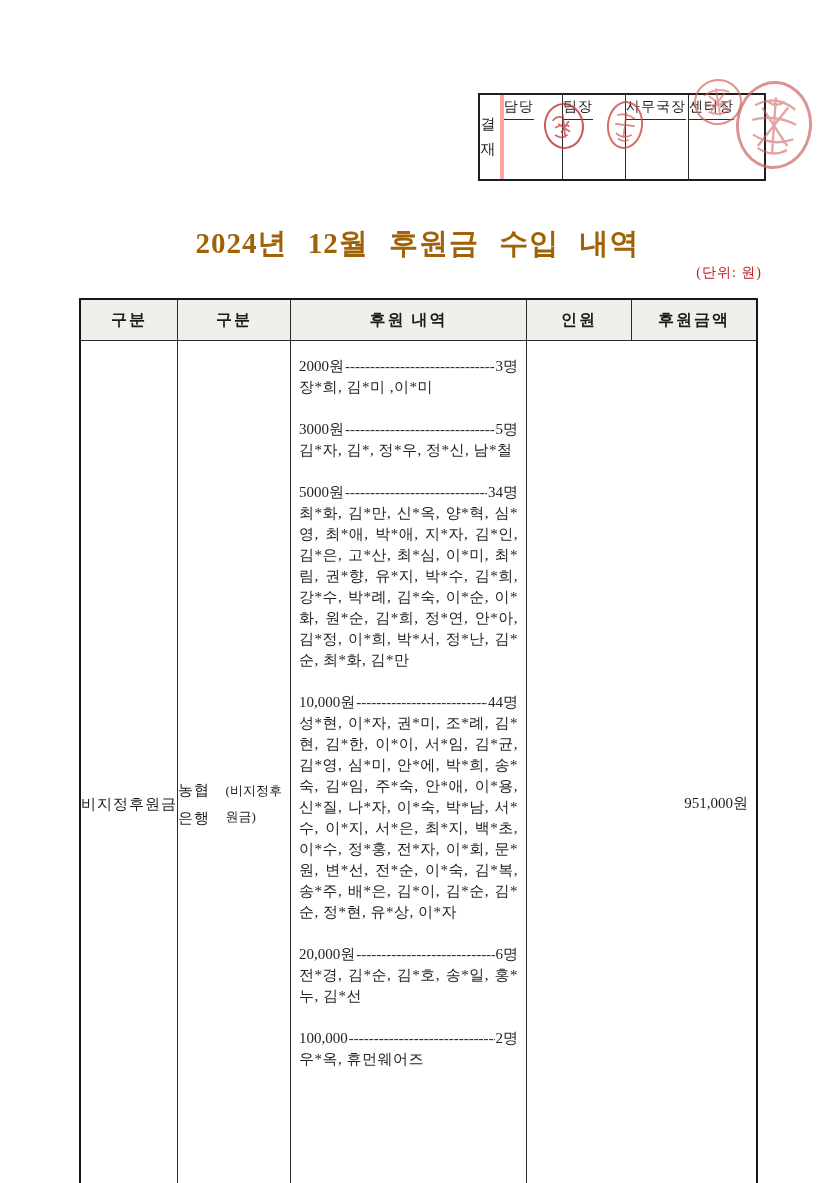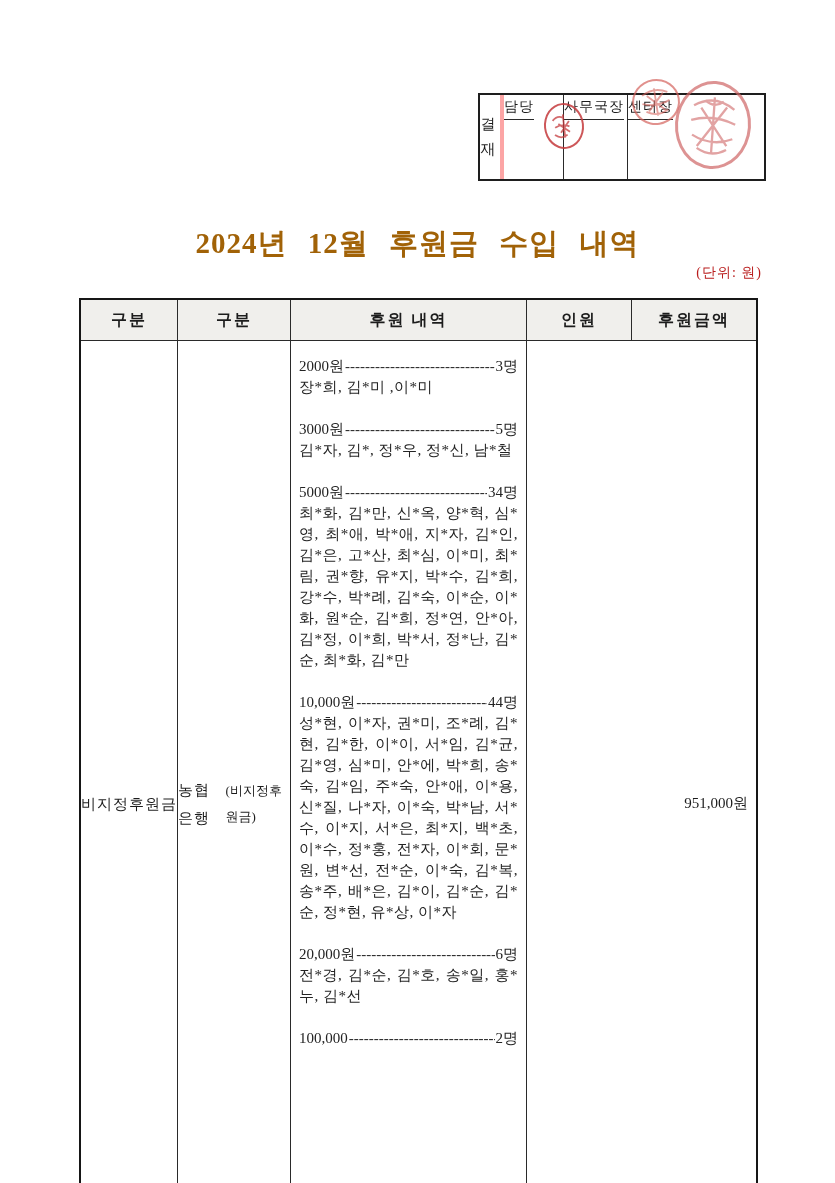--- a/index.html
+++ b/index.html
@@ -83,20 +83,30 @@
       <div class="approval-head">담당</div>
       <div class="approval-stamp-area">
         <div class="stamp" style="left:10px;top:8px;width:40px;height:46px;border:2.5px solid rgba(196,58,60,.85);transform:rotate(-6deg);color:#c43a3c;">
           <svg viewBox="0 0 40 46" aria-hidden="true">
             <path d="M8 16 q6 -6 12 -2 M10 24 q8 -4 16 0 M9 32 q7 6 14 1 M20 10 v26 M14 20 l12 10 M26 18 l-10 12" fill="none" stroke="rgba(196,58,60,.75)" stroke-width="2"></path>
           </svg>
         </div>
       </div>
     </div>
     <div class="approval-col" style="width:64px;">
+      <div class="approval-head">팀장</div>
+      <div class="approval-stamp-area">
+        <div class="stamp" style="left:14px;top:6px;width:36px;height:48px;border:2.5px solid rgba(206,70,70,.8);transform:rotate(7deg);color:#ce4646;">
+          <svg viewBox="0 0 36 48" aria-hidden="true">
+            <path d="M8 14 q10 -4 20 2 M7 24 h22 M9 34 q9 7 18 0 M18 10 v28 M12 40 q6 4 12 0" fill="none" stroke="rgba(206,70,70,.65)" stroke-width="2"></path>
+          </svg>
+        </div>
+      </div>
+    </div>
+    <div class="approval-col" style="width:64px;">
       <div class="approval-head">사무국장</div>
       <div class="approval-stamp-area">
         <div class="stamp" style="left:8px;top:-16px;width:48px;height:46px;border:2.5px solid rgba(212,98,92,.7);transform:rotate(-9deg);color:#d4625c;">
           <svg viewBox="0 0 48 46" aria-hidden="true">
             <path d="M10 14 q14 -8 28 0 M9 23 q15 6 30 0 M12 32 q12 8 24 1 M24 8 v30 M15 15 l18 18 M33 14 l-18 18" fill="none" stroke="rgba(212,98,92,.6)" stroke-width="2"></path>
           </svg>
         </div>
       </div>
     </div>
     <div class="approval-col" style="width:76px;">
@@ -184,20 +194,21 @@
           </div>
           <div class="tier-names">전*경, 김*순, 김*호, 송*일, 홍*누, 김*선</div>
         </div>
 
         <div class="tier">
           <div class="tier-line">
             <span class="tier-amount">100,000</span>
             <span class="tier-leader">--------------------------------------------------------------------------------</span>
             <span class="tier-count">2명</span>
           </div>
+          <div class="tier-names">우*옥, 휴먼웨어즈</div>
         </div>
 
       </div>
 
       <div class="cell c5 amount-cell">
         <span>951,000원</span>
       </div>
 
     </div>
   </div>

